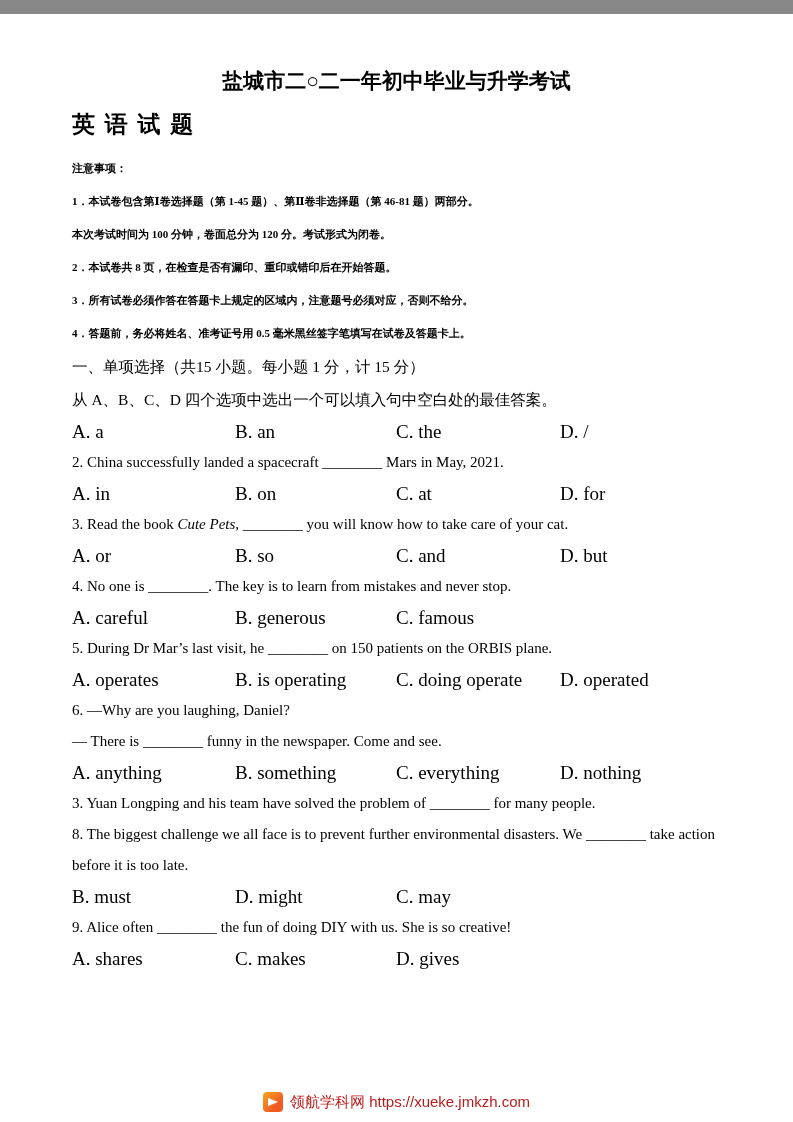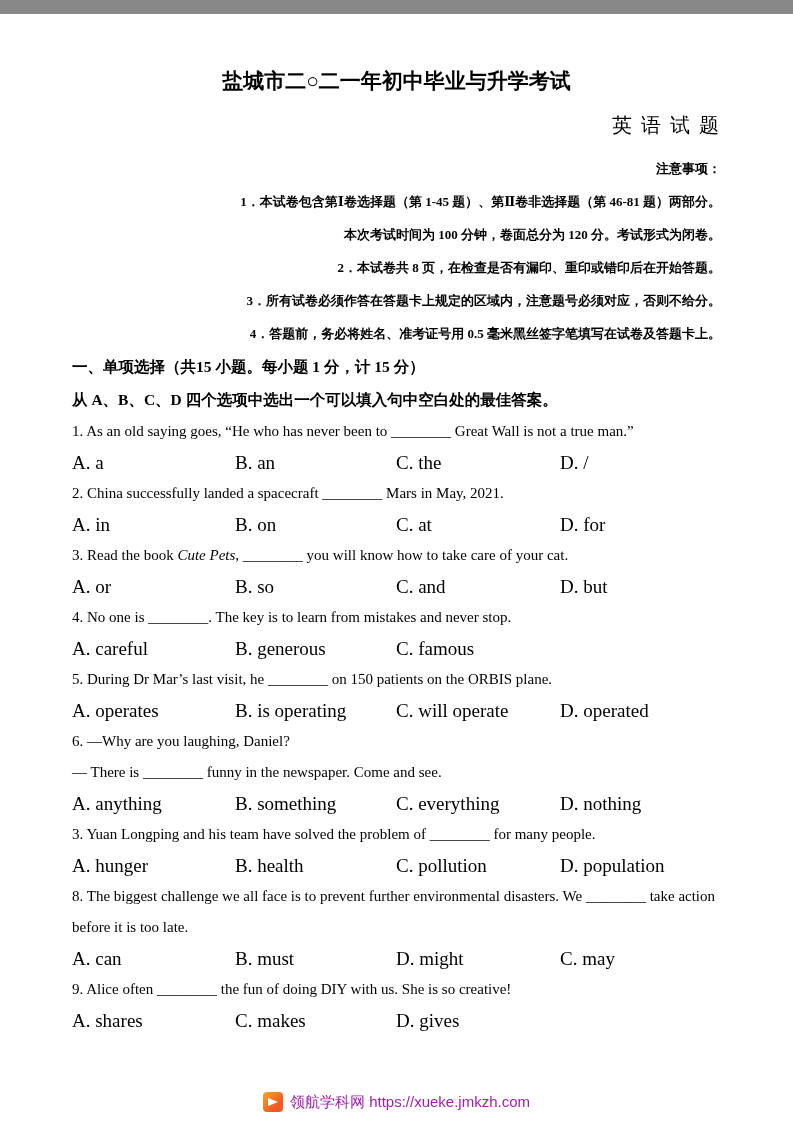--- a/index.html
+++ b/index.html
@@ -12,30 +12,29 @@
     color:#000;
     box-sizing:border-box;
     padding:52px 72px 0 72px;
     overflow:hidden;
   }
   .title{
     font-size:21px;font-weight:bold;text-align:center;
     margin:0 0 14px 0;line-height:30px;
   }
   .subtitle{
-    font-size:20px;font-weight:normal;text-align:right;
+    font-size:23px;font-weight:bold;text-align:left;
     margin:0 0 12px 0;line-height:30px;letter-spacing:2px;
   }
   .notice p{
-    margin:0;font-weight:bold;font-size:13px;line-height:33px;
+    margin:0;font-weight:bold;font-size:11px;line-height:33px;
     white-space:normal;
-    text-align:right;
   }
   .section-heading,.section-instruction{
-    margin:0;font-weight:bold;font-size:15.5px;line-height:33px;
+    margin:0;font-weight:normal;font-size:15.5px;line-height:33px;
   }
   .question{margin:0;}
   .question p.stem{
     margin:0;font-size:15px;line-height:31px;font-weight:normal;
   }
   .question .it{font-style:italic;text-align:right;}
   .options{
     display:grid;
     grid-template-columns:163px 161px 164px 1fr;
     font-size:19px;line-height:31px;
@@ -53,21 +52,21 @@
     flex:0 0 auto;
   }
   .footer .logo::after{
     content:"";position:absolute;left:5px;top:6px;
     width:0;height:0;
     border-left:10px solid #ffffff;
     border-top:4px solid transparent;
     border-bottom:4px solid transparent;
   }
   .footer .ftext{
-    color:#a21caf;font-size:15px;
+    color:#b91c1c;font-size:15px;
     font-family:"Liberation Sans","DejaVu Sans",sans-serif;
   }
 </style>
 </head>
 <body>
 
 <div class="page">
 
   <h1 class="title">盐城市二○二一年初中毕业与升学考试</h1>
   <h2 class="subtitle">英 语 试 题</h2>
@@ -79,21 +78,20 @@
     <p>2．本试卷共 8 页，在检查是否有漏印、重印或错印后在开始答题。</p>
     <p>3．所有试卷必须作答在答题卡上规定的区域内，注意题号必须对应，否则不给分。</p>
     <p>4．答题前，务必将姓名、准考证号用 0.5 毫米黑丝签字笔填写在试卷及答题卡上。</p>
   </div>
 
   <p class="section-heading">一、单项选择（共15 小题。每小题 1 分，计 15 分）</p>
   <p class="section-instruction">从 A、B、C、D 四个选项中选出一个可以填入句中空白处的最佳答案。</p>
 
   <div id="questions">
       <div class="question">
-        <p class="stem"><span>1. As an old saying goes, “He who has never been to ________ Great Wall is not a true man.”</span></p>
         <div class="options">
           <span>A. a</span>
           <span>B. an</span>
           <span>C. the</span>
           <span>D. /</span>
         </div>
       </div>
       <div class="question">
         <p class="stem"><span>2. China successfully landed a spacecraft ________ Mars in May, 2021.</span></p>
         <div class="options">
@@ -118,47 +116,40 @@
           <span>A. careful</span>
           <span>B. generous</span>
           <span>C. famous</span>
         </div>
       </div>
       <div class="question">
         <p class="stem"><span>5. During Dr Mar’s last visit, he ________ on 150 patients on the ORBIS plane.</span></p>
         <div class="options">
           <span>A. operates</span>
           <span>B. is operating</span>
-          <span>C. will operate</span>
+          <span>C. doing operate</span>
           <span>D. operated</span>
         </div>
       </div>
       <div class="question">
         <p class="stem"><span>6. —Why are you laughing, Daniel?</span></p>
         <p class="stem"><span>— There is ________ funny in the newspaper. Come and see.</span></p>
         <div class="options">
           <span>A. anything</span>
           <span>B. something</span>
           <span>C. everything</span>
           <span>D. nothing</span>
         </div>
       </div>
       <div class="question">
         <p class="stem"><span>3. Yuan Longping and his team have solved the problem of ________ for many people.</span></p>
-        <div class="options">
-          <span>A. hunger</span>
-          <span>B. health</span>
-          <span>C. pollution</span>
-          <span>D. population</span>
-        </div>
       </div>
       <div class="question">
         <p class="stem"><span>8. The biggest challenge we all face is to prevent further environmental disasters. We ________ take action before it is too late.</span></p>
         <div class="options">
-          <span>A. can</span>
           <span>B. must</span>
           <span>D. might</span>
           <span>C. may</span>
         </div>
       </div>
       <div class="question">
         <p class="stem"><span>9. Alice often ________ the fun of doing DIY with us. She is so creative!</span></p>
         <div class="options">
           <span>A. shares</span>
           <span>C. makes</span>

